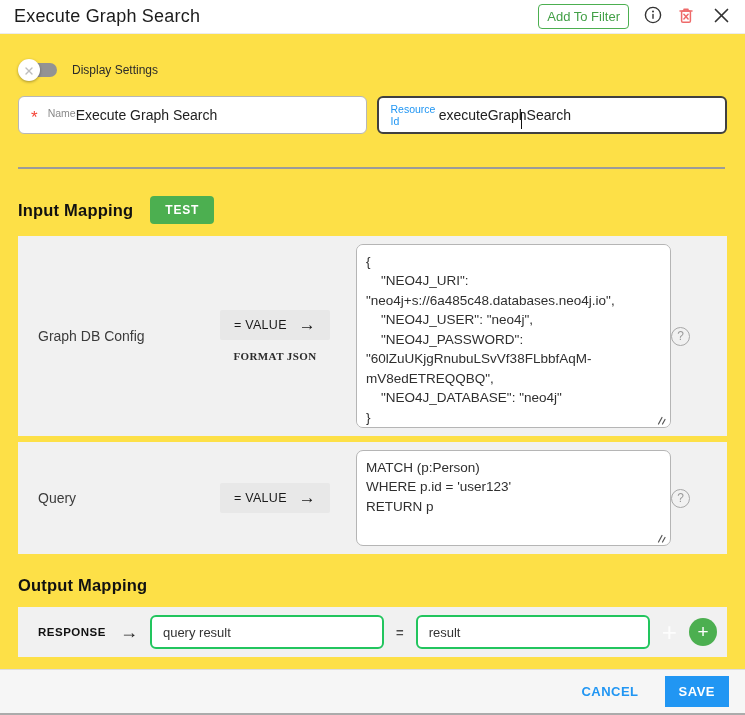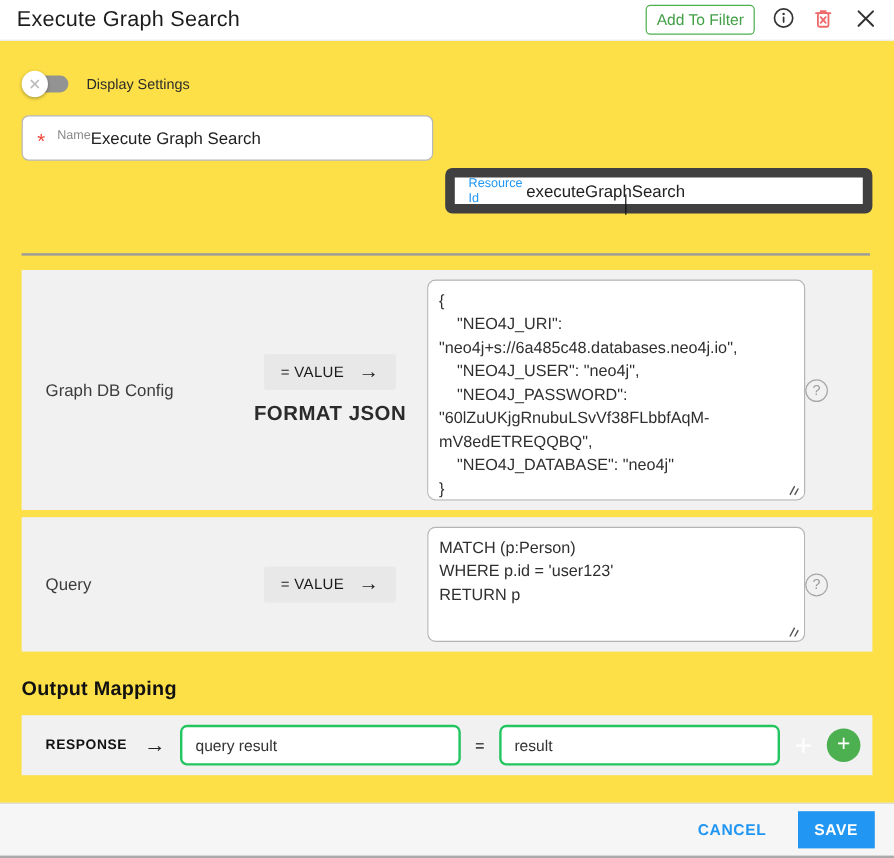--- a/index.html
+++ b/index.html
@@ -39,21 +39,21 @@
     position: absolute; left: 0; top: 1px; width: 22px; height: 22px; border-radius: 50%;
     background: #fff; box-shadow: 0 1px 3px rgba(0,0,0,.35); display: flex; align-items: center; justify-content: center;
   }
   .toggle-label { margin-left: 12px; font-size: 12px; color: #2b2b2b; }
 
   .fields-row { margin-top: 14px; display: flex; gap: 10px; }
   .field {
     flex: 1 1 0; height: 38px; border: 1px solid #b7b7b7; border-radius: 6px;
     display: flex; align-items: center; padding: 0 12px; background: #fff; position: relative;
   }
-  .field.focused { border: 8px solid #404040; margin-top: 44px; }
+  .field.focused { border: 2px solid #404040; }
   .req { color: #f44336; font-size: 17px; margin-right: 10px; line-height: 1; padding-top: 4px; }
   .field-inner { display: flex; flex-direction: row; justify-content: center; }
   .float-label { font-size: 10.5px; line-height: 12px; color: #8a8a8a; }
   .field.focused .float-label { color: #2196f3; }
   .field-input {
     border: none; outline: none; background: transparent; padding: 0;
     font-family: inherit; font-size: 14px; line-height: 17px; color: #212121; width: 100%;
   }
   .caret { position: absolute; left: 142px; top: 14px; width: 1.5px; height: 17px; background: #111; }
 
@@ -72,22 +72,22 @@
   .panel.row2 { margin-top: 6px; height: 112px; }
   .row-label { width: 172px; font-size: 14px; color: #3c3c3c; padding-left: 10px; flex: 0 0 172px; }
   .mode-col { width: 150px; flex: 0 0 150px; display: flex; flex-direction: column; align-items: center; gap: 10px; }
   .btn-value {
     background: #e8e8e8; border: none; cursor: pointer; font-family: inherit;
     font-size: 12.5px; color: #1a1a1a; letter-spacing: .3px; padding: 8px 14px;
     display: flex; align-items: center; gap: 12px; border-radius: 2px;
   }
   .btn-value .arrow { font-size: 17px; line-height: 12px; }
   .btn-format {
-    background: none; border: none; cursor: pointer; font-family: Liberation Sans, sans-serif;
-    font-size: 17px; font-weight: 600; letter-spacing: .4px; color: #2b2b2b;
+    background: none; border: none; cursor: pointer; font-family: Liberation Serif, serif;
+    font-size: 11px; font-weight: 600; letter-spacing: .4px; color: #2b2b2b;
   }
   .ta-wrap { position: relative; margin-left: 6px; }
   textarea {
     width: 315px; border: 1px solid #b5b5b5; border-radius: 7px; background: #fff;
     font-family: inherit; font-size: 13.5px; line-height: 1.44; color: #2f2f2f;
     padding: 7px 9px; resize: none; outline: none; display: block;
   }
   .ta-json { height: 184px; }
   .ta-query { height: 96px; }
   .resize-handle { position: absolute; right: 5px; bottom: 5px; width: 11px; height: 11px; pointer-events: none; }
@@ -200,20 +200,24 @@
         <div class="field-inner" style="width:100%;">
           <span class="float-label">Resource Id</span>
           <input class="field-input" type="text" value="executeGraphSearch" style="">
         </div>
         <span class="caret"></span>
       </div>
     </div>
 
     <div class="divider"></div>
 
+    <div class="section-head">
+      <span class="section-title">Input Mapping</span>
+      <button class="btn-test">TEST</button>
+    </div>
 
     <div class="panel row1">
       <div class="row-label">Graph DB Config</div>
       <div class="mode-col">
         <button class="btn-value">
           <span>= VALUE</span>
           <span class="arrow">→</span>
         </button>
         <button class="btn-format">FORMAT JSON</button>
       </div>

